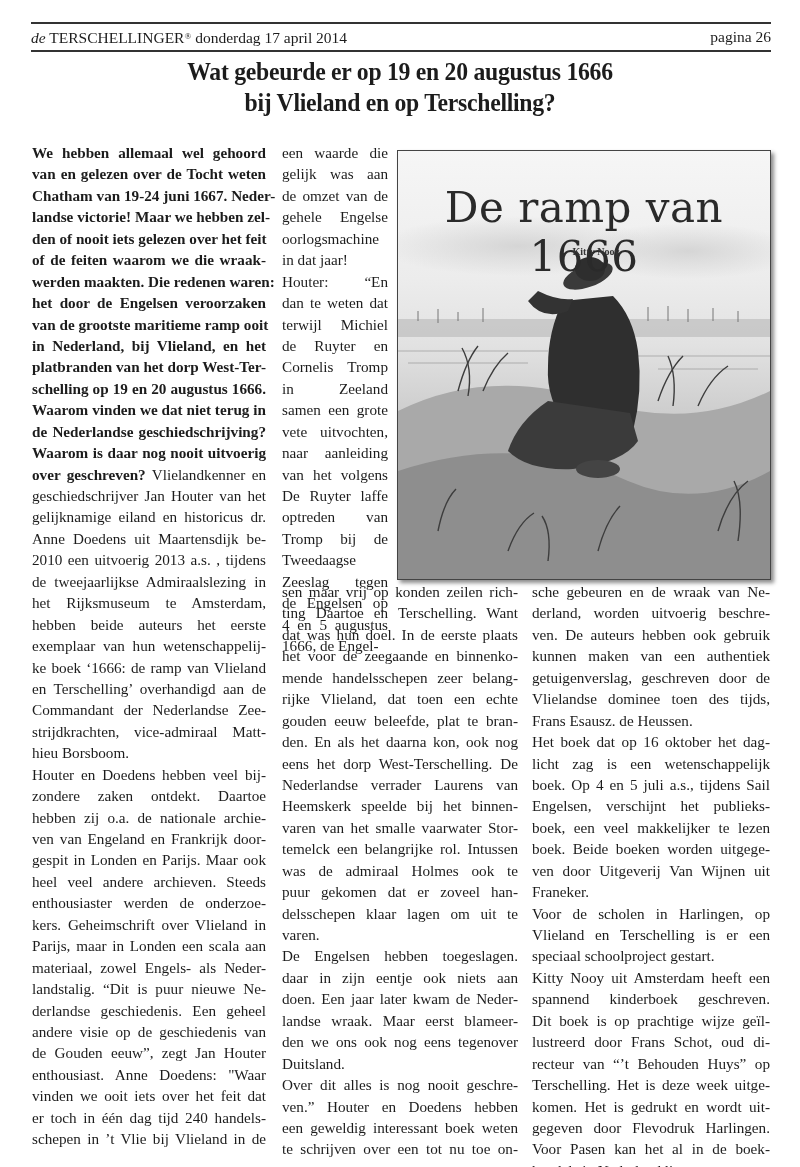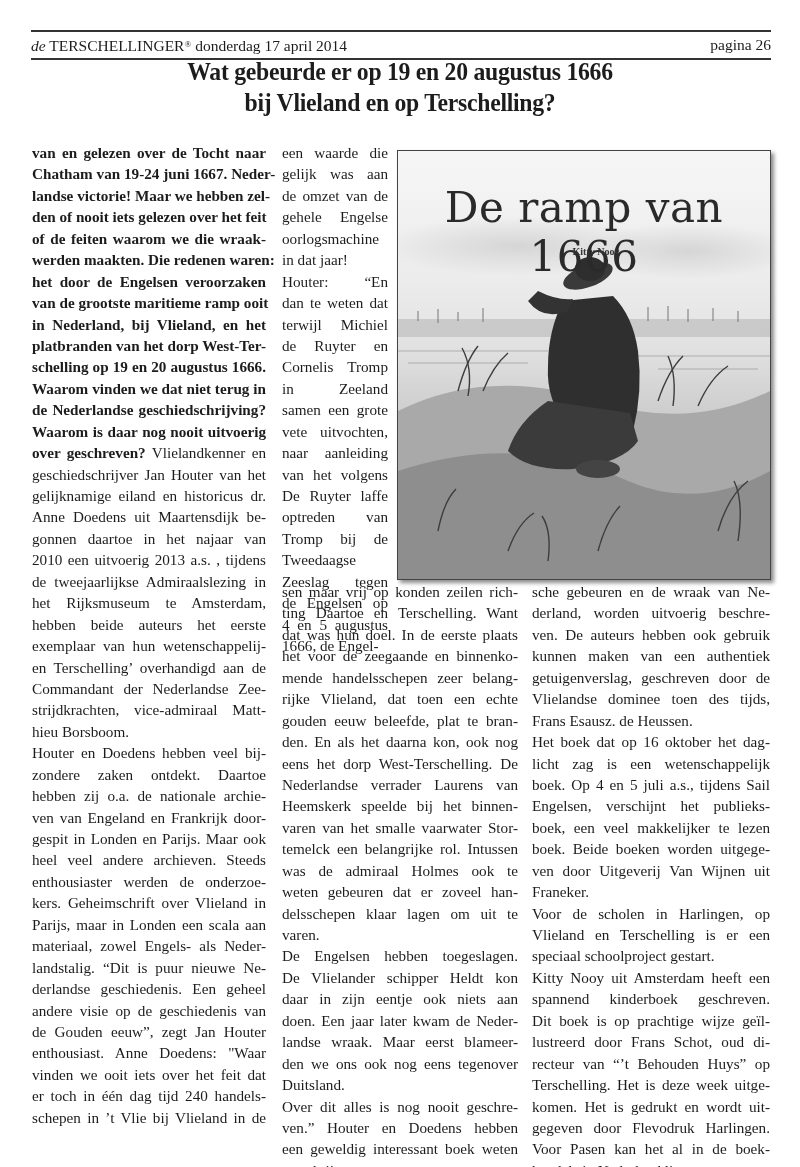--- a/index.html
+++ b/index.html
@@ -1,21 +1,21 @@
 <!DOCTYPE html>
 <html><head>
 <meta charset="utf-8">
 <style>
   html, body { margin: 0; padding: 0; }
   body {
     width: 800px; height: 1167px; background: #ffffff; position: relative; overflow: hidden;
     font-family: "Liberation Serif", "DejaVu Serif", serif; color: #1c1c1c;
   }
   .masthead {
-    position: absolute; left: 31px; top: 30px; width: 740px; height: 26px;
+    position: absolute; left: 31px; top: 22px; width: 740px; height: 26px;
     border-top: 2px solid #333; border-bottom: 2px solid #333;
     display: flex; justify-content: space-between; align-items: center;
     font-size: 15.5px; line-height: 20px;
   }
   .masthead .paper i { font-style: italic; }
   .masthead .paper sup { font-size: 9px; vertical-align: 4px; }
   .headline {
     position: absolute; left: 0; top: 56px; width: 800px; text-align: center;
     font-weight: bold; font-size: 25.5px; line-height: 31px; letter-spacing: -0.3px;
     transform: scaleX(0.93); transform-origin: center top;
@@ -119,44 +119,45 @@
 
     <ellipse cx="200" cy="318" rx="22" ry="9" fill="#444"></ellipse>
 
     <path d="M170 160 Q145 170 130 150 L140 140 Q160 150 175 148 Z" fill="#333"></path>
   </svg>
   <div class="cover-title">De ramp van 1666</div>
   <div class="cover-author">Kitty Nooy</div>
 </div>
 
 <div class="col col1" id="col1">
-    <span class="ln b">van en gelezen over de Tocht naar</span>
+    <span class="ln b">We hebben allemaal wel gehoord</span>
+    <span class="ln b">van en gelezen over de Tocht weten</span>
     <span class="ln b">Chatham van 19-24 juni 1667. Neder-</span>
     <span class="ln b">landse victorie! Maar we hebben zel-</span>
     <span class="ln b">den of nooit iets gelezen over het feit</span>
     <span class="ln b">of de feiten waarom we die wraak-</span>
     <span class="ln b">werden maakten. Die redenen waren:</span>
     <span class="ln b">het door de Engelsen veroorzaken</span>
     <span class="ln b">van de grootste maritieme ramp ooit</span>
     <span class="ln b">in Nederland, bij Vlieland, en het</span>
     <span class="ln b">platbranden van het dorp West-Ter-</span>
     <span class="ln b">schelling op 19 en 20 augustus 1666.</span>
     <span class="ln b">Waarom vinden we dat niet terug in</span>
     <span class="ln b">de Nederlandse geschiedschrijving?</span>
     <span class="ln b">Waarom is daar nog nooit uitvoerig</span>
     <span class="ln"><b>over geschreven?</b> Vlielandkenner en</span>
     <span class="ln">geschiedschrijver Jan Houter van het</span>
     <span class="ln">gelijknamige eiland en historicus dr.</span>
     <span class="ln">Anne Doedens uit Maartensdijk be-</span>
-    <span class="ln">gonnen daartoe in het najaar van</span>
     <span class="ln">2010 een uitvoerig 2013 a.s. , tijdens</span>
     <span class="ln">de tweejaarlijkse Admiraalslezing in</span>
     <span class="ln">het Rijksmuseum te Amsterdam,</span>
     <span class="ln">hebben beide auteurs het eerste</span>
     <span class="ln">exemplaar van hun wetenschappelij-</span>
+    <span class="ln">ke boek ‘1666: de ramp van Vlieland</span>
     <span class="ln">en Terschelling’ overhandigd aan de</span>
     <span class="ln">Commandant der Nederlandse Zee-</span>
     <span class="ln">strijdkrachten, vice-admiraal Matt-</span>
     <span class="ln end">hieu Borsboom.</span>
     <span class="ln">Houter en Doedens hebben veel bij-</span>
     <span class="ln">zondere zaken ontdekt. Daartoe</span>
     <span class="ln">hebben zij o.a. de nationale archie-</span>
     <span class="ln">ven van Engeland en Frankrijk door-</span>
     <span class="ln">gespit in Londen en Parijs. Maar ook</span>
     <span class="ln">heel veel andere archieven. Steeds</span>
@@ -207,25 +208,24 @@
     <span class="ln">mende handelsschepen zeer belang-</span>
     <span class="ln">rijke Vlieland, dat toen een echte</span>
     <span class="ln">gouden eeuw beleefde, plat te bran-</span>
     <span class="ln">den. En als het daarna kon, ook nog</span>
     <span class="ln">eens het dorp West-Terschelling. De</span>
     <span class="ln">Nederlandse verrader Laurens van</span>
     <span class="ln">Heemskerk speelde bij het binnen-</span>
     <span class="ln">varen van het smalle vaarwater Stor-</span>
     <span class="ln">temelck een belangrijke rol. Intussen</span>
     <span class="ln">was de admiraal Holmes ook te</span>
-    <span class="ln">weten gebeuren dat er zoveel han-</span>
+    <span class="ln">puur gekomen dat er zoveel han-</span>
     <span class="ln">delsschepen klaar lagen om uit te</span>
     <span class="ln end">varen.</span>
     <span class="ln">De Engelsen hebben toegeslagen.</span>
-    <span class="ln">De Vlielander schipper Heldt kon</span>
     <span class="ln">daar in zijn eentje ook niets aan</span>
     <span class="ln">doen. Een jaar later kwam de Neder-</span>
     <span class="ln">landse wraak. Maar eerst blameer-</span>
     <span class="ln">den we ons ook nog eens tegenover</span>
     <span class="ln end">Duitsland.</span>
     <span class="ln">Over dit alles is nog nooit geschre-</span>
     <span class="ln">ven.” Houter en Doedens hebben</span>
     <span class="ln">een geweldig interessant boek weten</span>
     <span class="ln">te schrijven over een tot nu toe on-</span>
   </div>

